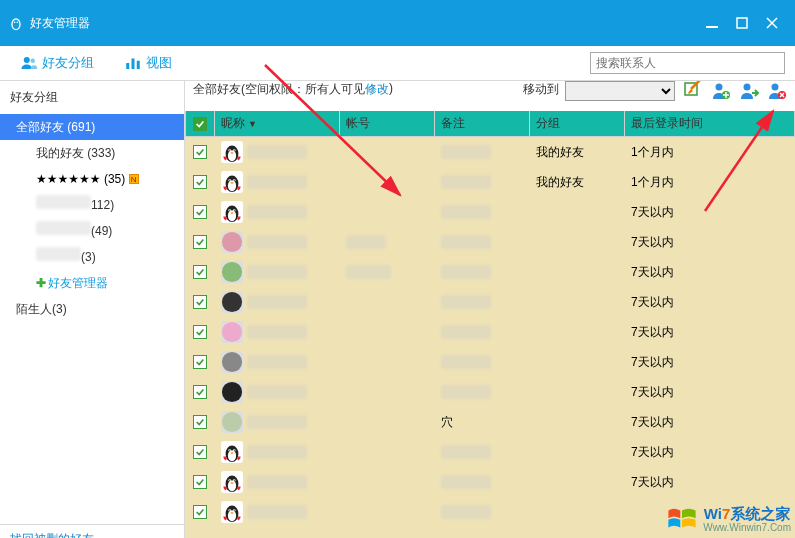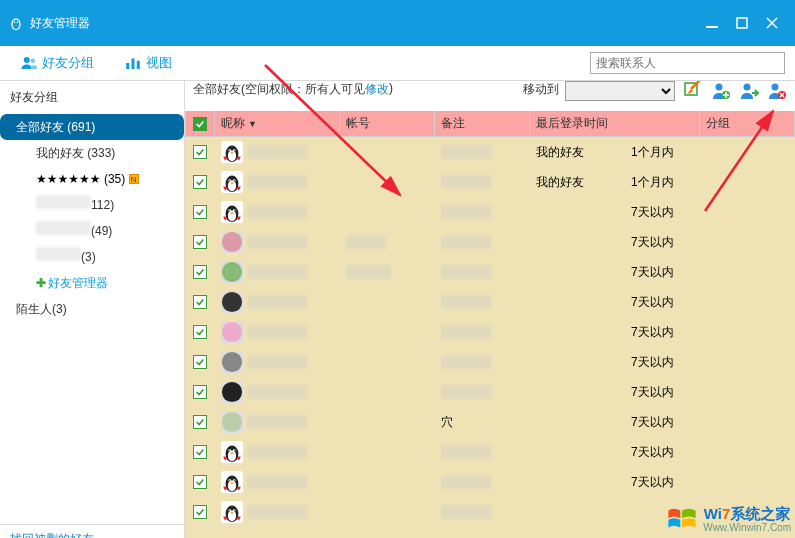--- a/index.html
+++ b/index.html
@@ -15,38 +15,38 @@
 .toolbar-btn { display: flex; align-items: center; padding: 4px 10px; color: #129cdf; font-size: 13px; cursor: pointer; margin-right: 10px; }
 .toolbar-btn .ticon { width: 18px; height: 18px; margin-right: 4px; }
 .search-box { margin-left: auto; width: 195px; height: 22px; border: 1px solid #aaa; font-size: 12px; padding: 0 5px; outline: none; }
 
 .main { display: flex; height: 473px; }
 
 .sidebar { width: 185px; border-right: 1px solid #d9d9d9; display: flex; flex-direction: column; font-size: 12px; }
 .sidebar-header { padding: 8px 10px; color: #333; }
 .tree { flex: 1; overflow: auto; }
 .tree-item { height: 26px; line-height: 26px; padding-left: 16px; cursor: pointer; color: #333; white-space: nowrap; }
-.tree-item.selected { background: #0369a1; color: #fff; border-radius: 7px; }
+.tree-item.selected { background: #3b82f6; color: #fff; }
 .tree-item.child { padding-left: 36px; }
 .tree-item .plus { color: #3ab03a; font-weight: bold; margin-right: 2px; }
 .tree-item .plus-text { color: #129cdf; }
 .tree-item .starred { color: #000; }
 .tree-item .newdot { display:inline-block; width:10px; height:10px; background:#ffb400; border:1px solid #e08b00; font-size:8px; color:#c00; line-height:9px; text-align:center; vertical-align:1px; }
 .sidebar-footer { padding: 6px 10px; border-top: 1px solid #d9d9d9; }
 .sidebar-footer a { color: #1288cc; text-decoration: none; font-size: 12px; }
 
 .content { flex: 1; display: flex; flex-direction: column; position: relative; }
 .content-header { height: 30px; display: flex; padding: 0 8px; font-size: 12px; color: #333; }
 .content-header .perm-link { color: #1288cc; cursor: pointer; }
 .content-header .spacer { flex: 1; }
 .move-select { width: 110px; height: 20px; border: 1px solid #999; font-size: 12px; margin-left: 6px; }
 .action-icon { width: 20px; height: 20px; display: inline-flex; align-items: center; justify-content: center; margin-left: 8px; cursor: pointer; }
 
 .table { flex: 1; display: flex; flex-direction: column; background: #efe3b6; font-size: 12px; overflow: hidden; }
-.thead { display: flex; height: 26px; background: #fca5a5; border-bottom: 1px solid #d0d0d0; align-items: center; }
+.thead { display: flex; height: 26px; background: #14b8a6; border-bottom: 1px solid #d0d0d0; align-items: center; }
 .th { border-right: 1px solid #d0d0d0; padding: 0 6px; display: flex; align-items: center; height: 100%; color: #333; }
 .th.chk { width: 30px; justify-content: center; border-left: 1px solid #d0d0d0; }
 .th.nick { width: 125px; }
 .th.acct { width: 95px; }
 .th.remark { width: 95px; }
 .th.group { width: 95px; }
 .th.last { flex: 1; }
 .sort-arrow { margin-left: 3px; font-size: 9px; }
 
 .tbody { flex: 1; overflow: auto; }
@@ -199,25 +199,25 @@
         <div class="th nick">
             <span>昵称</span>
             <span class="sort-arrow">▼</span>
           </div>
         <div class="th acct">
             <span>帐号</span>
           </div>
         <div class="th remark">
             <span>备注</span>
           </div>
+        <div class="th group">
+            <span>分组</span>
+          </div>
         <div class="th last">
             <span>最后登录时间</span>
-          </div>
-        <div class="th group">
-            <span>分组</span>
           </div>
       </div>
       <div class="tbody" id="tbody">
           <div class="row">
             <div class="cell chk">
               <span class="chkbox">
                 <svg viewBox="0 0 12 12">
                   <path d="M2 6 L5 9 L10 3" stroke="#3c9b3c" stroke-width="2" fill="none"></path>
                 </svg>
               </span>

